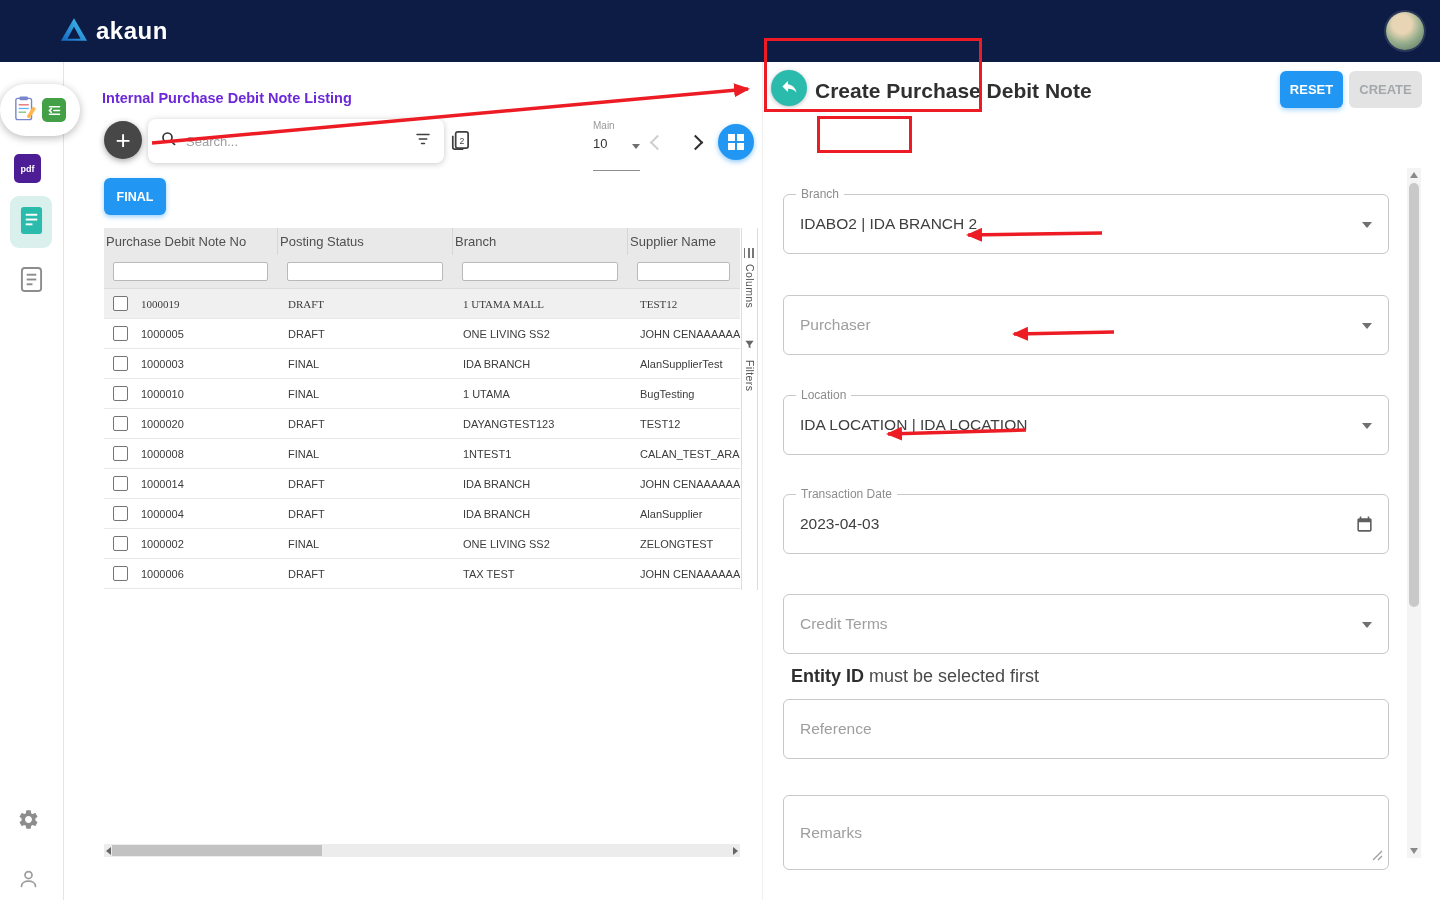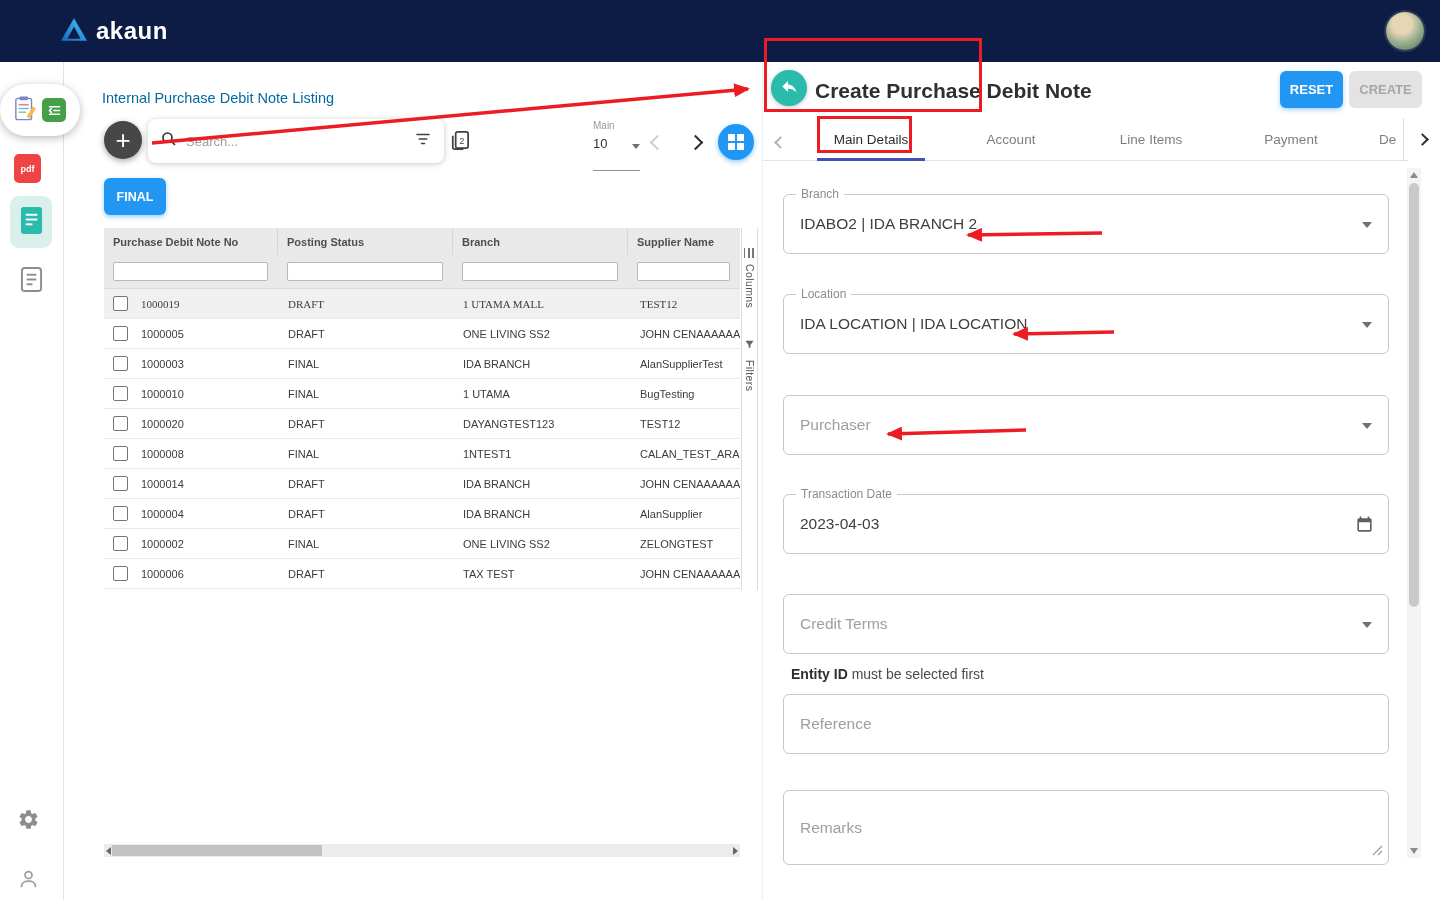--- a/index.html
+++ b/index.html
@@ -17,32 +17,32 @@
     box-shadow:0 0 0 2px rgba(255,255,255,.12); cursor:pointer; }
 
   
   .sidebar { position:absolute; left:0; top:62px; width:64px; height:838px; background:#fff;
     border-right:1px solid #e4e4e4; z-index:5; }
   .widget-pill { position:absolute; left:0; top:22px; width:80px; height:52px; background:#fff;
     border-radius:26px; box-shadow:0 2px 8px rgba(0,0,0,.28); display:flex; align-items:center;
     justify-content:center; gap:4px; z-index:6; cursor:pointer; }
   .menu-badge { width:24px; height:24px; border-radius:5px; background:#43a047;
     display:flex; align-items:center; justify-content:center; }
-  .pdf-icon { position:absolute; left:14px; top:92px; width:27px; height:29px; background:#ef4444;
+  .pdf-icon { position:absolute; left:14px; top:92px; width:27px; height:29px; background:#4c1d95;
     border-radius:5px; display:flex; align-items:center; justify-content:center; cursor:pointer; }
   .pdf-icon span { color:#fff; font-size:9px; font-weight:700; }
   .teal-tile { position:absolute; left:10px; top:134px; width:42px; height:52px; background:#d9f0ed;
     border-radius:9px; display:flex; align-items:center; justify-content:center; cursor:pointer; }
   .gray-doc { position:absolute; left:20px; top:204px; cursor:pointer; }
   .side-gear { position:absolute; left:17px; top:746px; cursor:pointer; }
   .side-person { position:absolute; left:18px; top:806px; cursor:pointer; }
 
   
   .listing { position:absolute; left:100px; top:62px; width:662px; height:838px; background:#fff; }
-  .listing-title { position:absolute; left:2px; top:28px; font-size:14.5px; font-weight:400; color:#0369a1; }
+  .listing-title { position:absolute; left:2px; top:28px; font-size:14.5px; font-weight:700; color:#6d28d9; }
   .plus-btn { position:absolute; left:4px; top:59px; width:38px; height:38px; border-radius:50%;
     background:#474747; color:#fff; display:flex; align-items:center; justify-content:center;
     font-size:26px; font-weight:300; box-shadow:0 2px 6px rgba(0,0,0,.35); cursor:pointer; line-height:1; }
   .search-box { position:absolute; left:48px; top:57px; width:296px; height:44px; background:#fff;
     border-radius:8px; box-shadow:0 1px 6px rgba(0,0,0,.22); display:flex; align-items:center;
     padding:0 12px; gap:8px; }
   .search-box input { flex:1; border:none; outline:none; font-size:13px; color:#444;
     font-family:"Liberation Sans", sans-serif; background:transparent; }
   .search-box input::placeholder { color:#9e9e9e; }
   .pages-btn { position:absolute; left:348px; top:66px; cursor:pointer; }
@@ -66,21 +66,21 @@
     background:linear-gradient(#fff,#fff) left top, linear-gradient(#fff,#fff) right top,
       linear-gradient(#fff,#fff) left bottom, linear-gradient(#fff,#fff) right bottom;
     background-size:7px 7px; background-repeat:no-repeat; }
   .chip-final { position:absolute; left:4px; top:116px; width:62px; height:37px; background:#2196f3;
     border-radius:6px; color:#fff; font-size:12.5px; font-weight:700; display:flex; align-items:center;
     justify-content:center; box-shadow:0 2px 5px rgba(33,150,243,.45); cursor:pointer; }
 
   
   .table { position:absolute; left:4px; top:166px; width:636px; }
   .thead { display:flex; height:27px; background:#e9e9e9; align-items:center; }
-  .thead .hcell { font-size:11px; color:#4f4f4f; font-weight:700; padding-left:9px; height:100%;
+  .thead .hcell { font-size:13px; color:#4f4f4f; font-weight:400; padding-left:2px; height:100%;
     display:flex; align-items:center; cursor:pointer; }
   .hcell:not(:last-child) { border-right:1px solid #d6d6d6; }
   .c0 { width:174px; } .c1 { width:175px; } .c2 { width:175px; } .c3 { width:112px; overflow:hidden; }
   .filter-row { display:flex; height:34px; background:#e9e9e9; align-items:center;
     border-bottom:1px solid #dcdcdc; }
   .filter-row .fcell { padding:0 10px 0 9px; }
   .filter-row input { width:100%; height:19px; border:1px solid #b9b9b9; border-radius:2px;
     background:#fff; outline:none; font-size:11px; padding:0 4px;
     font-family:"Liberation Sans", sans-serif; }
   .tbody .trow { display:flex; height:30px; align-items:center; border-bottom:1px solid #e8e8e8;
@@ -143,21 +143,21 @@
   .flabel { position:absolute; top:-8px; left:12px; background:#fff; padding:0 5px; font-size:12px;
     color:#8d8d8d; }
   .fvalue { font-size:15.5px; font-weight:500; color:#3f3f3f; }
   .fplaceholder { font-size:15.5px; color:#9e9e9e; }
   .caret { position:absolute; right:16px; top:27px; width:0; height:0;
     border-left:5px solid transparent; border-right:5px solid transparent;
     border-top:6px solid #707070; }
   .cal-ico { position:absolute; right:14px; top:20px; cursor:pointer; }
   .mt14 { margin-top:14px; } .mt40 { margin-top:40px; } .mt41 { margin-top:41px; }
   .mt39 { margin-top:39px; } .mt12 { margin-top:12px; } .mt36 { margin-top:36px; }
-  .helper { font-size:14px; color:#4a4a4a; padding-left:8px; }
+  .helper { font-size:18px; color:#4a4a4a; padding-left:8px; }
   .helper b { color:#2f2f2f; }
   .field.area { height:75px; }
   .resize-handle { position:absolute; right:5px; bottom:4px; }
 
   
   .vscroll { position:absolute; left:644px; top:106px; width:14px; height:690px; background:#f4f4f4; }
   .vscroll .up { position:absolute; top:4px; left:3px; width:0; height:0;
     border-left:4px solid transparent; border-right:4px solid transparent;
     border-bottom:6px solid #8a8a8a; cursor:pointer; }
   .vscroll .vthumb { position:absolute; top:15px; left:2px; width:10px; height:424px;
@@ -434,49 +434,36 @@
       <span>
         <svg width="19" height="19" viewBox="0 0 24 24" fill="#fff">
           <path d="M10 9V5l-7 7 7 7v-4.1c5 0 8.5 1.6 11 5.1-1-5-4-10-11-11z"></path>
         </svg>
       </span>
     </div>
     <div class="detail-title">Create Purchase Debit Note</div>
     <button class="btn btn-reset">RESET</button>
     <button class="btn btn-create">CREATE</button>
 
-    <div class="tabs-row">
-      <span class="tabs-prev"><span class="chev left"></span></span>
-      <div class="tabs">
-        <div class="tab active">Main Details</div>
-        <div class="tab">Account</div>
-        <div class="tab">Line Items</div>
-        <div class="tab">Payment</div>
-        <div class="tab clip">De</div>
-      </div>
-      <div class="tabs-more">
-          <span class="chev right"></span>
-        </div>
-    </div>
 
     <div class="form-col">
       <div class="field mt14">
         <span class="flabel">Branch</span>
         <span class="fvalue">IDABO2 | IDA BRANCH 2</span>
         <span class="caret"></span>
       </div>
 
+      <div class="field mt41">
+        <span class="fplaceholder">Purchaser</span>
+        <span class="caret"></span>
+      </div>
+
       <div class="field mt40">
         <span class="flabel">Location</span>
         <span class="fvalue">IDA LOCATION | IDA LOCATION</span>
-        <span class="caret"></span>
-      </div>
-
-      <div class="field mt41">
-        <span class="fplaceholder">Purchaser</span>
         <span class="caret"></span>
       </div>
 
       <div class="field mt39">
         <span class="flabel">Transaction Date</span>
         <span class="fvalue">2023-04-03</span>
         <span class="cal-ico">
           <svg width="19" height="19" viewBox="0 0 24 24" fill="#5f5f5f">
             <path d="M19 4h-1V2h-2v2H8V2H6v2H5c-1.1 0-2 .9-2 2v13c0 1.1.9 2 2 2h14c1.1 0 2-.9 2-2V6c0-1.1-.9-2-2-2zm0 15H5V9h14v10z"></path>
           </svg>

